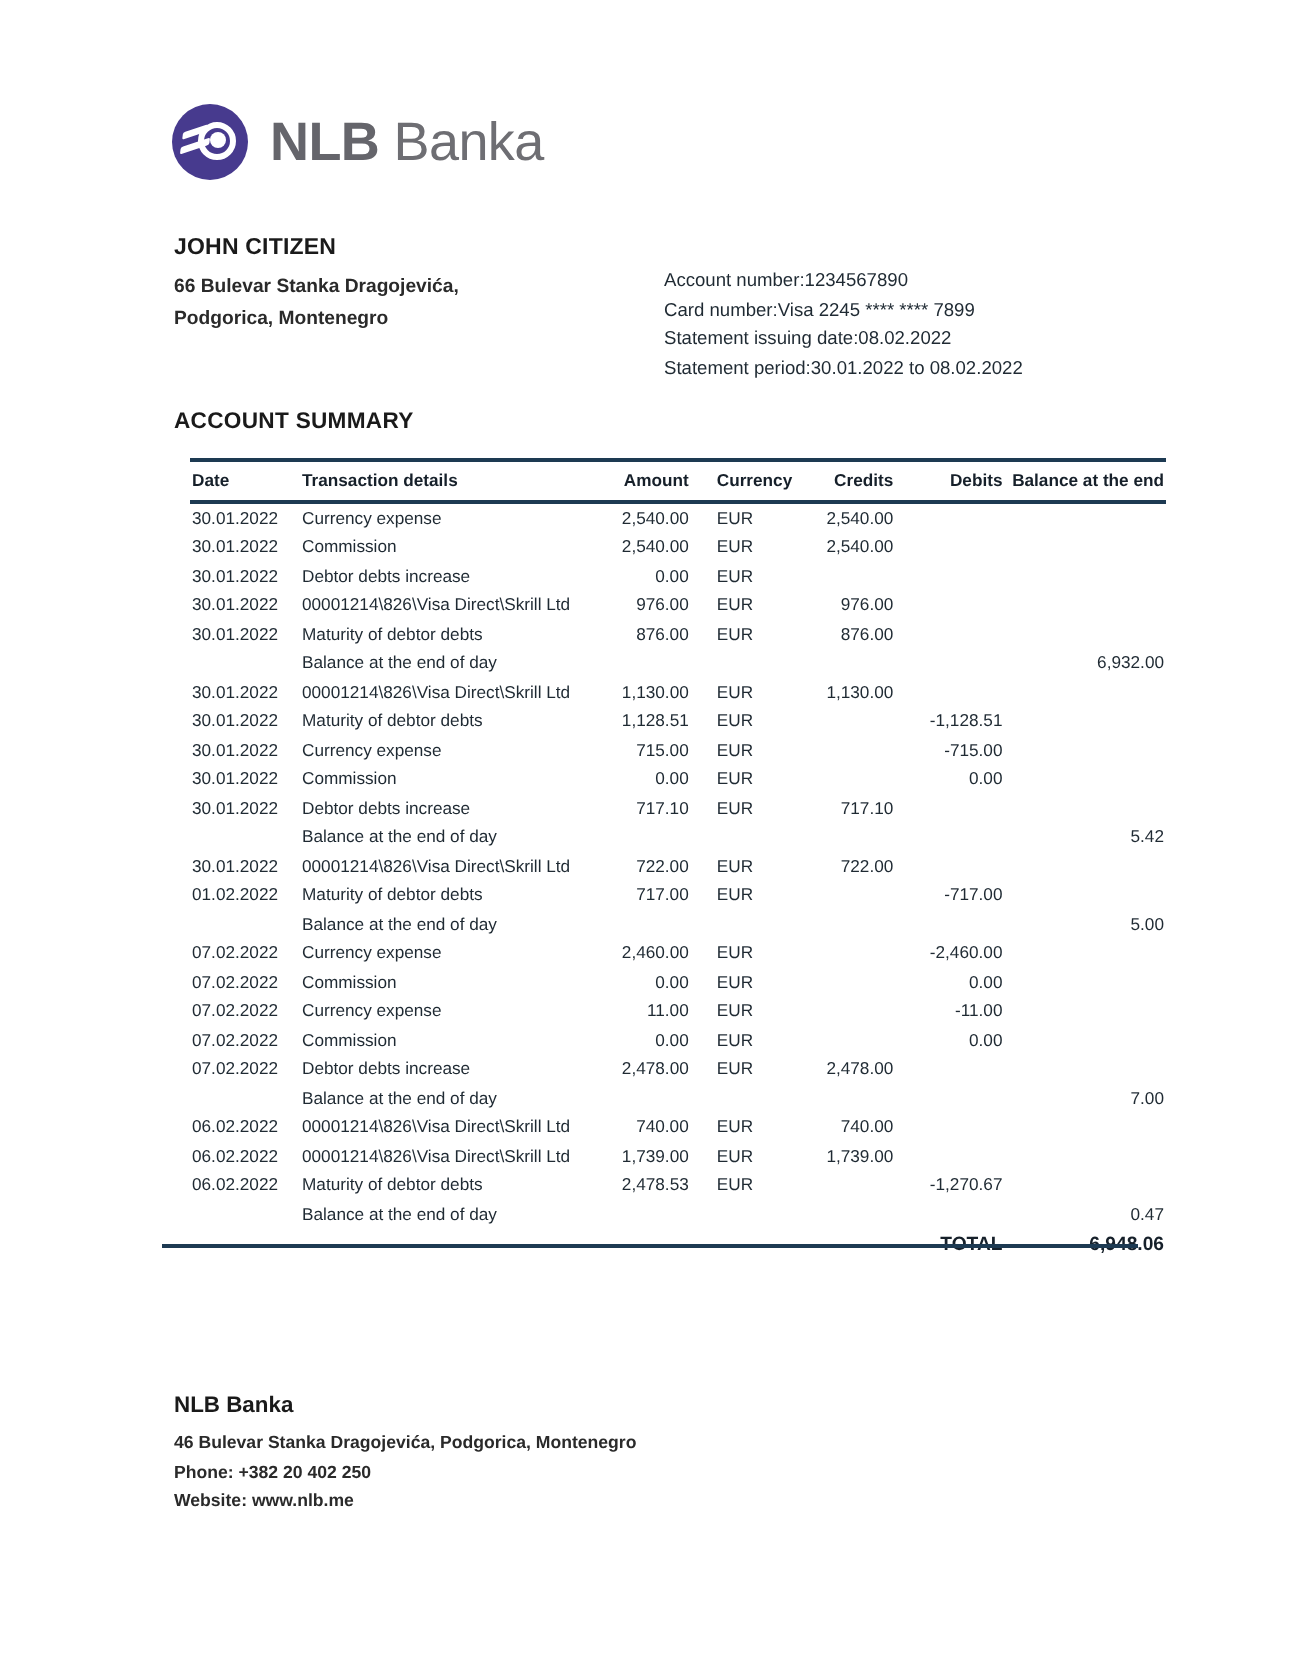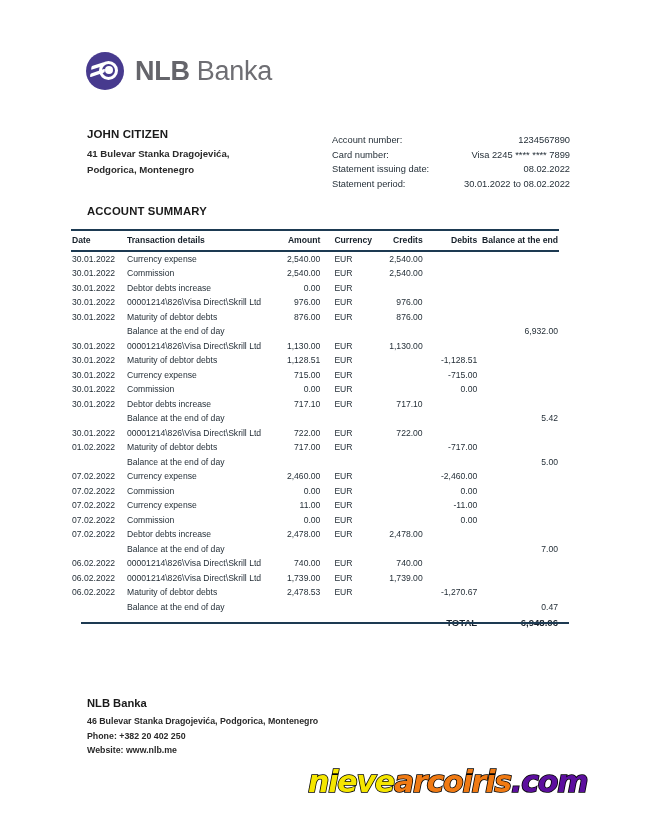--- a/index.html
+++ b/index.html
@@ -71,21 +71,21 @@
     letter-spacing: -0.3px;
     color: #6e6e73;
     white-space: nowrap;
   }
   .logo-text .lt-bold { font-weight: bold; color: #65656b; }
   .logo-text .lt-reg  { font-weight: normal; color: #6e6e73; }
 
   
   .cust-block {
     position: absolute;
-    left: 87px; top: 128px;
+    left: 87px; top: 118px;
     width: 240px;
   }
   .cust-name {
     font-size: 11.5px;
     font-weight: bold;
     color: #1a1a1a;
     letter-spacing: 0.1px;
     margin-bottom: 6px;
   }
   .cust-line {
@@ -97,42 +97,40 @@
 
   .acct-block {
     position: absolute;
     left: 332px; top: 133px;
     width: 238px;
     font-size: 9.3px;
     color: #1f2a33;
   }
   .acct-row {
     display: flex;
-    justify-content: space-between;
     line-height: 14.6px;
     white-space: nowrap;
-    gap: 20px;
   }
   .acct-label { text-align: left; }
   .acct-value { text-align: right; }
 
   
   .section-title {
     position: absolute;
     left: 87px; top: 205px;
     font-size: 11.3px;
     font-weight: bold;
     letter-spacing: 0.15px;
     color: #1a1a1a;
   }
 
   
   .table-wrap {
     position: absolute;
-    left: 71px; top: 229px;
+    left: 95px; top: 229px;
     width: 488px;
   }
   table.stmt {
     width: 100%;
     border-collapse: collapse;
     font-size: 8.6px;
     color: #1f2a33;
   }
   table.stmt thead th {
     font-size: 8.6px;
@@ -223,21 +221,21 @@
       <span class="eye-outer"></span>
       <span class="eye-inner"></span>
     </div>
     <div class="logo-text">
       <span class="lt-bold">NLB</span><span class="lt-reg"> Banka</span>
     </div>
   </div>
 
   <div class="cust-block">
     <div class="cust-name">JOHN CITIZEN</div>
-    <div class="cust-line">41 Bulevar Stanka Dragojevića,</div>
+    <div class="cust-line">66 Bulevar Stanka Dragojevića,</div>
     <div class="cust-line">Podgorica, Montenegro</div>
   </div>
 
   <div class="acct-block">
     <div class="acct-row">
       <span class="acct-label">Account number:</span>
       <span class="acct-value">1234567890</span>
     </div>
     <div class="acct-row">
       <span class="acct-label">Card number:</span>
@@ -507,18 +505,15 @@
     </table>
   </div>
 
   <div class="footer">
     <div class="footer-name">NLB Banka</div>
     <div class="footer-line">46 Bulevar Stanka Dragojevića, Podgorica, Montenegro</div>
     <div class="footer-line">Phone: +382 20 402 250</div>
     <div class="footer-line">Website: www.nlb.me</div>
   </div>
 
-  <div class="watermark">
-    <span class="wm-a">nieve</span><span class="wm-b">arcoiris</span><span class="wm-c">.com</span>
-  </div>
 
 <div class="table-rule-bottom" style="top: 622px;"></div>
   </div>
 
 </body></html>

